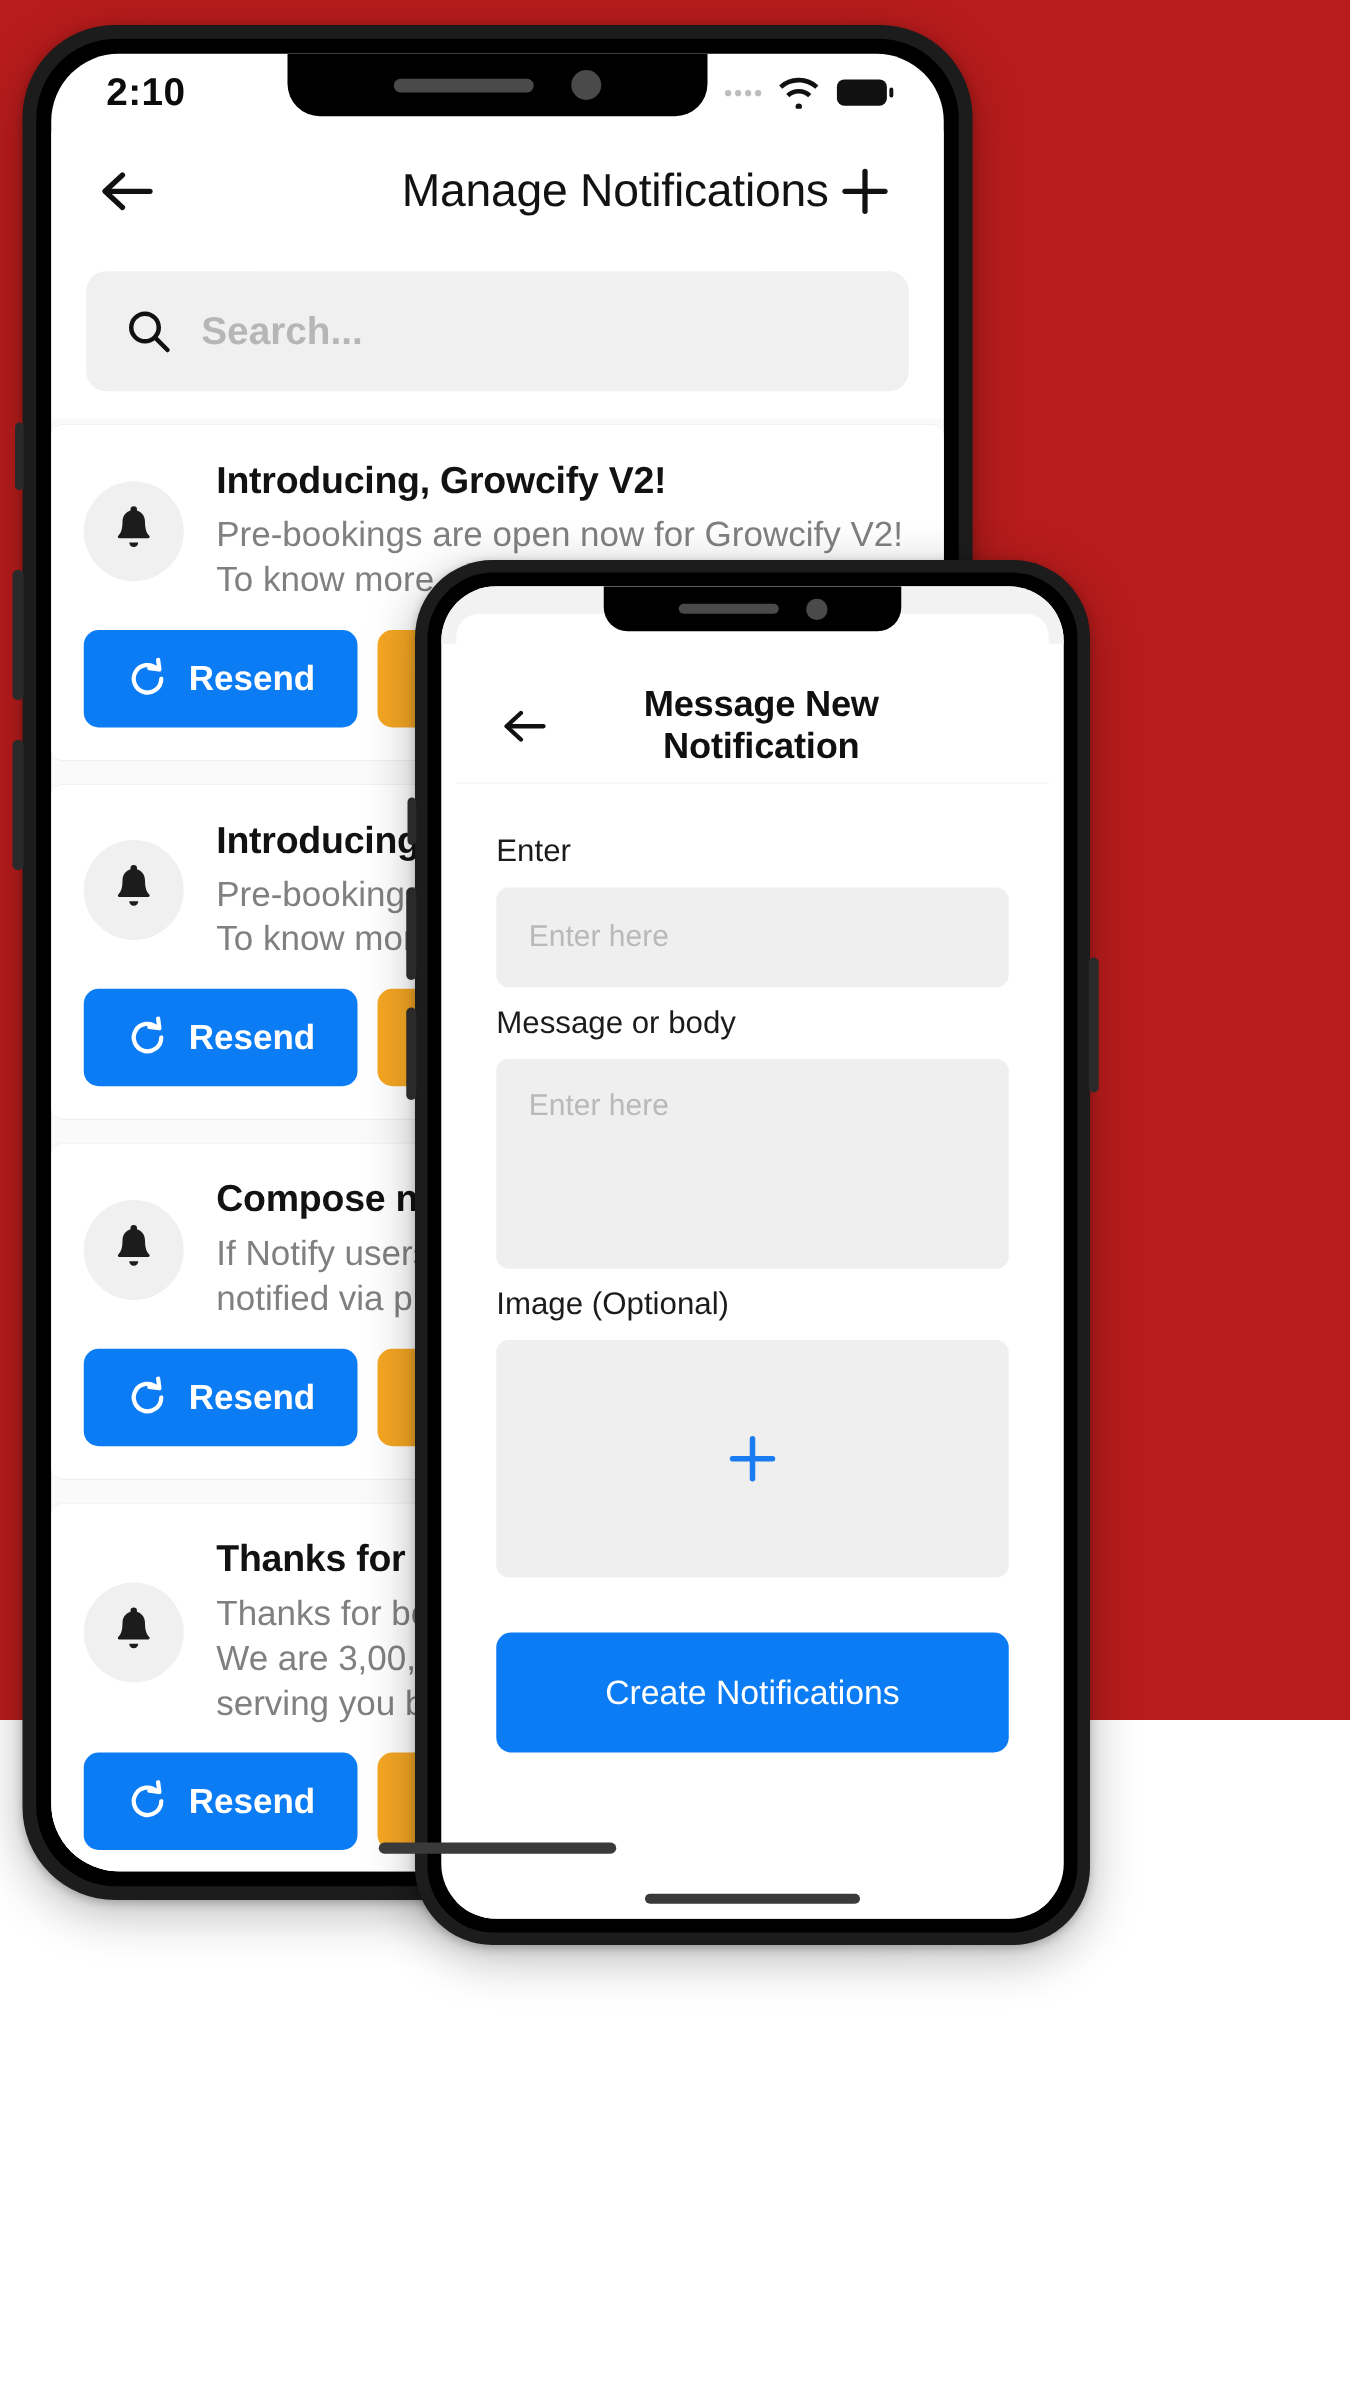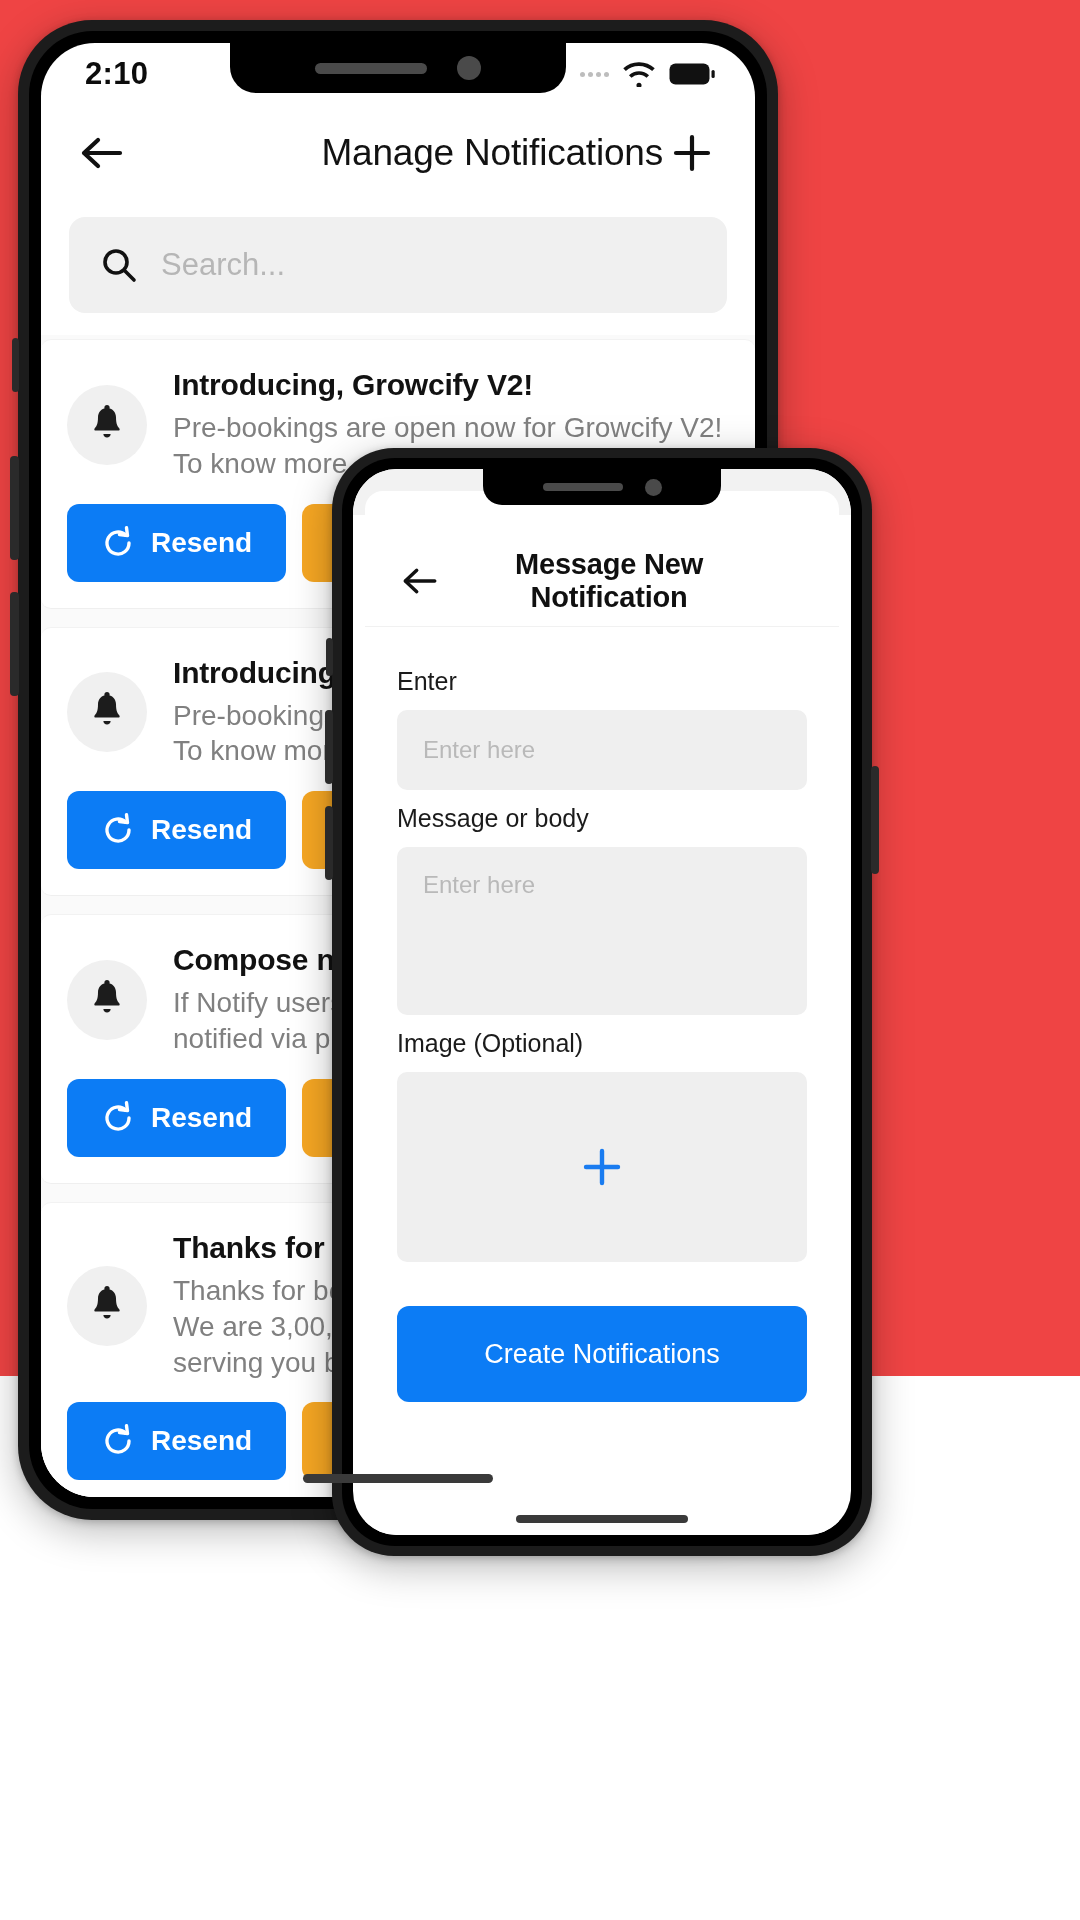--- a/index.html
+++ b/index.html
@@ -2,21 +2,21 @@
 <html><head>
 <meta charset="utf-8">
 <style>
   * { box-sizing: border-box; margin: 0; padding: 0; }
   html, body {
     width: 1080px; height: 1920px;
     background: #ffffff;
     font-family: "Liberation Sans", sans-serif;
     overflow: hidden;
   }
-  #stage { position: relative; width: 1080px; height: 1376px; background:#ef4444; }
+  #stage { position: relative; width: 1080px; height: 1376px; background:#b91c1c; }
 
   
   .phone {
     position: absolute;
     background: #1c1c1c;
     border-radius: 74px;
     box-shadow: 0 10px 40px rgba(0,0,0,.28), 0 2px 8px rgba(0,0,0,.22);
   }
   .phone .bezel {
     position: absolute; inset: 11px;
@@ -70,21 +70,21 @@
   .appbar {
     display:flex; align-items:center; height: 96px;
     padding: 0 34px 0 32px; background:#fff;
   }
   .appbar .title {
     flex: 1; text-align:right; font-size: 37px; font-weight: 400;
     color:#121212; letter-spacing:-0.2px;
   }
   .icon-btn { width: 58px; height:58px; display:flex; align-items:center; justify-content:center; flex:none; }
 
-  .searchwrap { padding: 16px 28px 22px 28px; background:#fff; }
+  .searchwrap { padding: 16px 28px 22px 28px; background:#fff;font-weight:bold; }
   .searchbar {
     display:flex; align-items:center; gap: 22px;
     height: 96px; background:#f0f0f0; border-radius: 16px;
     padding: 0 30px;
   }
   .searchbar .ph { font-size: 31px; color:#b6b6b6; }
 
   .listpane { background:#fafafa; height: 100%; padding-top: 4px; }
   .ncard {
     background:#fff; border-radius: 10px;

